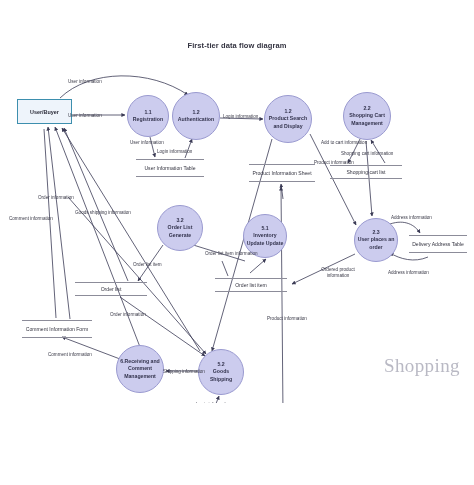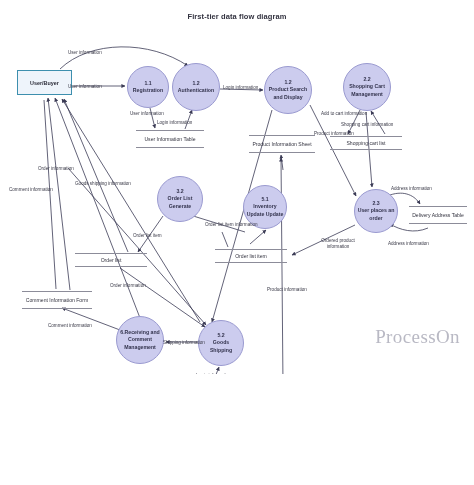--- a/index.html
+++ b/index.html
@@ -7,20 +7,21 @@
     padding: 0;
     background: #ffffff;
   }
   #canvas {
     position: relative;
     width: 474px;
     height: 374px;
     background: #ffffff;
     font-family: "Liberation Sans", sans-serif;
     overflow: hidden;
+    margin-top: 29px;
   }
   #diagram-svg {
     position: absolute;
     left: 0;
     top: 0;
     width: 474px;
     height: 485px;
   }
   .title {
     position: absolute;
@@ -278,15 +279,15 @@
   <div class="flow-label" style="left:110px; top:283px;">Order information</div>
   <div class="flow-label" style="left:267px; top:287px;">Product information</div>
   <div class="flow-label" style="left:48px; top:323px;">Comment information</div>
   <div class="flow-label" style="left:163px; top:340px;">Shipping information</div>
   <div class="flow-label" style="left:196px; top:373px;">Login information</div>
   <div class="flow-label" style="left:79px; top:399px; width:34px; white-space:normal;">Merchant information</div>
   <div class="flow-label" style="left:231px; top:409px; width:32px; white-space:normal;">Login information</div>
   <div class="flow-label" style="left:126px; top:427px;">Merchant information</div>
   <div class="flow-label" style="left:165px; top:439px;">Login information</div>
 
-  <div class="watermark">ProcessOn</div>
+  <div class="watermark">Shopping</div>
 
 </div>
 
 </body></html>

